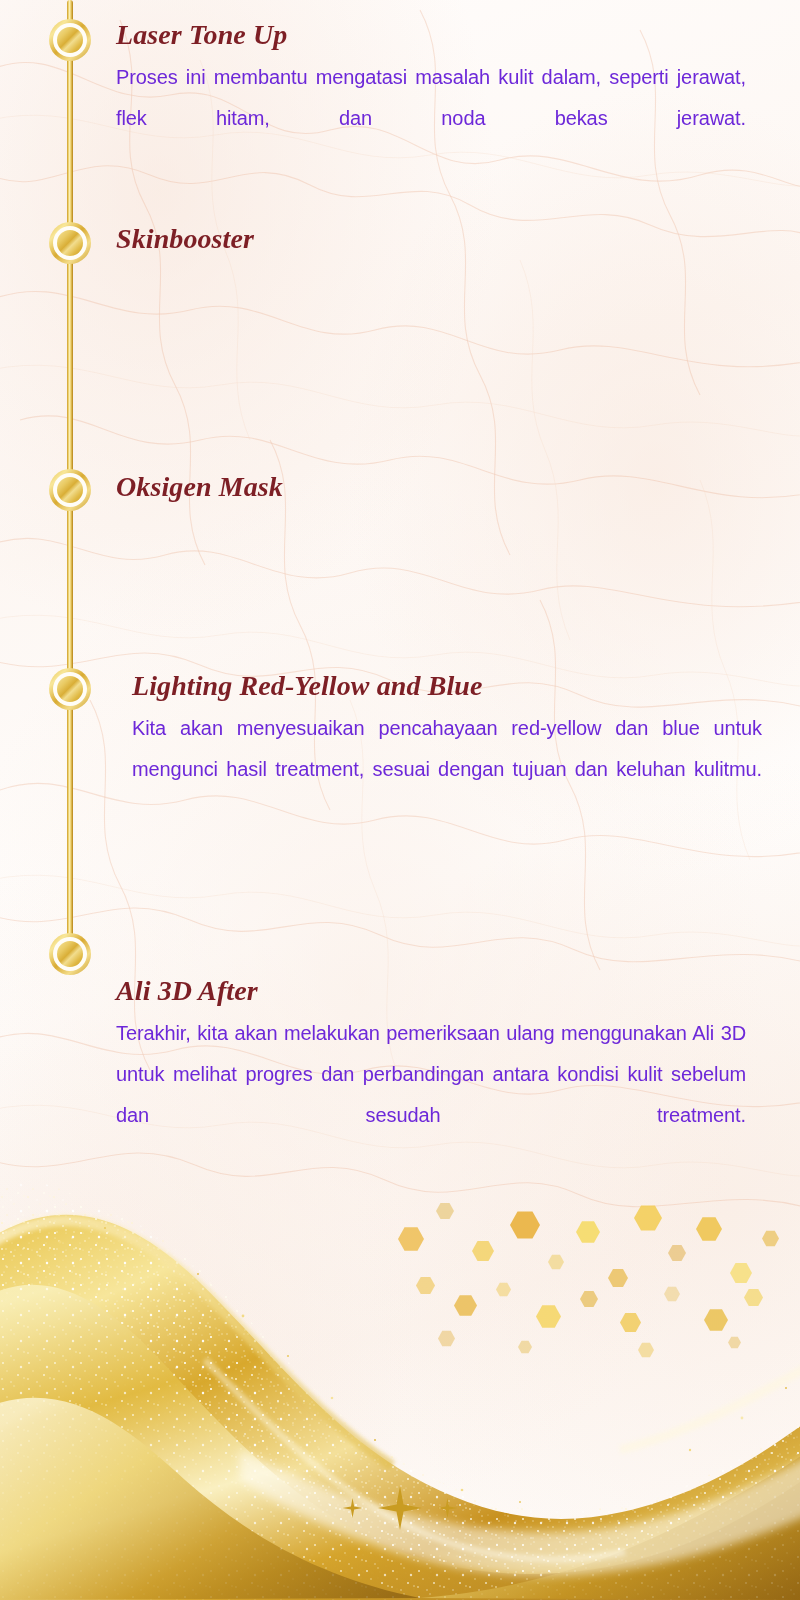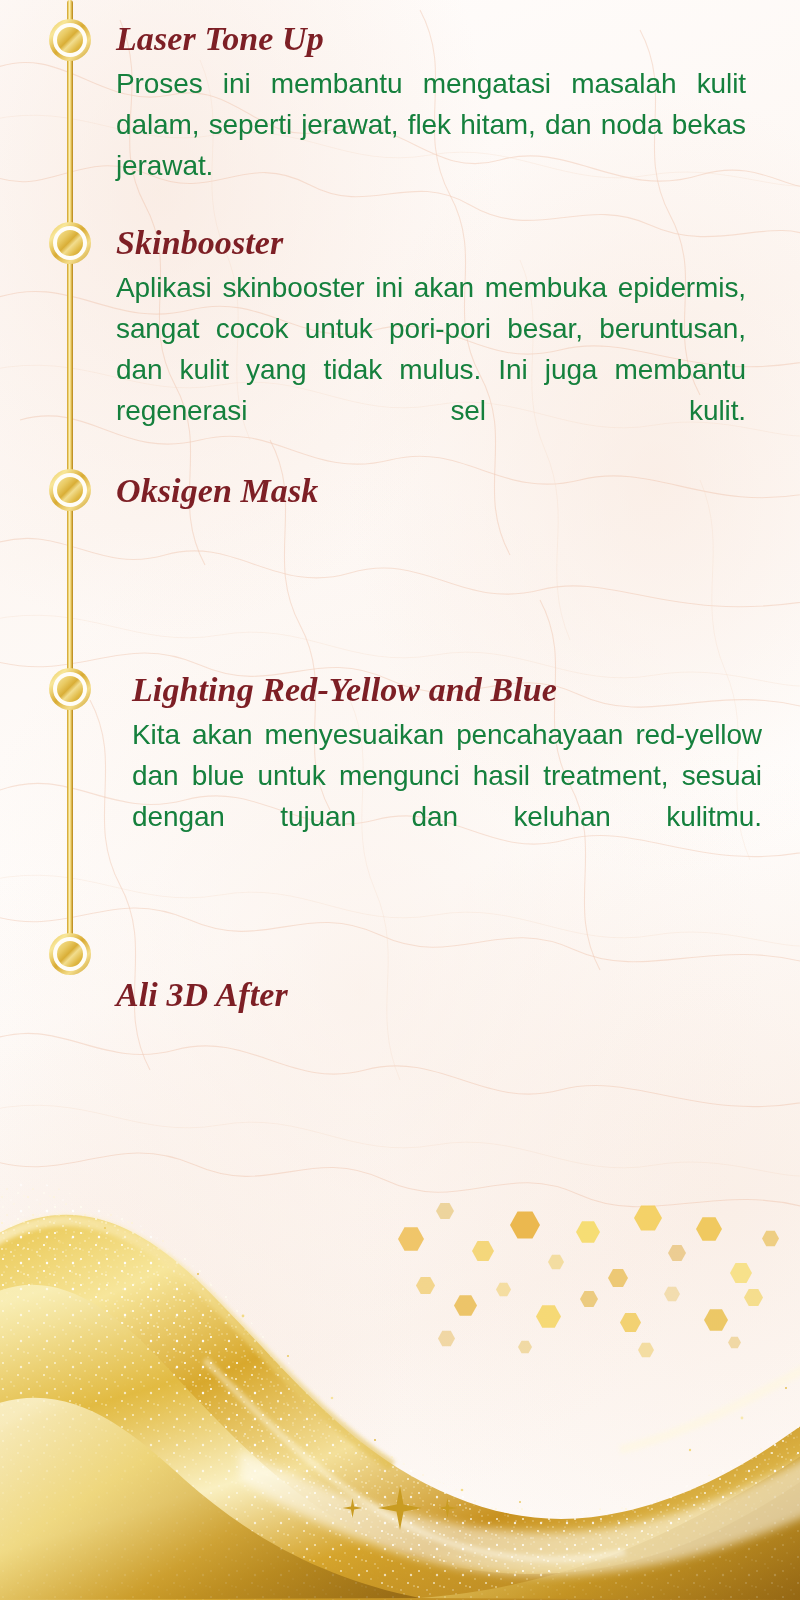--- a/index.html
+++ b/index.html
@@ -98,31 +98,31 @@
     position: absolute;
     left: 116px;
     top: 0;
     width: 630px;
   }
   .section { margin: 0; }
   .sec-title {
     font-family: "Liberation Serif", serif;
     font-weight: bold;
     font-style: italic;
-    font-size: 34px;
+    font-size: 28px;
     color: #7d1f25;
     letter-spacing: 0.1px;
     line-height: 1.1;
     margin: 0;
   }
   .sec-body {
     font-family: "Liberation Sans", sans-serif;
-    font-size: 28px;
+    font-size: 20px;
     line-height: 41px;
-    color: #15803d;
+    color: #6d28d9;
     text-align: justify;
     margin: 6px 0 0 0;
     letter-spacing: -0.1px;
   }
   .sec-body::after { content: ""; display: inline-block; width: 100%; }
 
   #sec0 { position: absolute; top: 20px;  left: 0; width: 630px; }
   #sec1 { position: absolute; top: 224px; left: 0; width: 630px; }
   #sec2 { position: absolute; top: 472px; left: 0; width: 630px; }
   #sec3 { position: absolute; top: 671px; left: 16px; width: 630px; }
@@ -237,34 +237,34 @@
 
   <div class="content">
 
     <div class="section" id="sec0">
       <div class="sec-title">Laser Tone Up</div>
       <div class="sec-body">Proses ini membantu mengatasi masalah kulit dalam, seperti jerawat, flek hitam, dan noda bekas jerawat.</div>
     </div>
 
     <div class="section" id="sec1">
       <div class="sec-title">Skinbooster</div>
-      <div class="sec-body">Aplikasi skinbooster ini akan membuka epidermis, sangat cocok untuk pori-pori besar, beruntusan, dan kulit yang tidak mulus. Ini juga membantu regenerasi sel kulit.</div>
     </div>
 
     <div class="section" id="sec2">
       <div class="sec-title">Oksigen Mask</div>
     </div>
 
     <div class="section" id="sec3">
       <div class="sec-title">Lighting Red-Yellow and Blue</div>
       <div class="sec-body">Kita akan menyesuaikan pencahayaan red-yellow dan blue untuk mengunci hasil treatment, sesuai dengan tujuan dan keluhan kulitmu.</div>
     </div>
 
     <div class="section" id="sec4">
       <div class="sec-title">Ali 3D After</div>
+      <div class="sec-body">Terakhir, kita akan melakukan pemeriksaan ulang menggunakan Ali 3D untuk melihat progres dan perbandingan antara kondisi kulit sebelum dan sesudah treatment.</div>
     </div>
 
   </div>
 
   <div class="gold-wave">
     <svg width="800" height="450" viewBox="0 0 800 450" xmlns="http://www.w3.org/2000/svg">
       <defs>
         <linearGradient id="gw1" x1="0" y1="0" x2="1" y2="1">
           <stop offset="0%" stop-color="#e7c246"></stop>
           <stop offset="18%" stop-color="#f7e69b"></stop>

